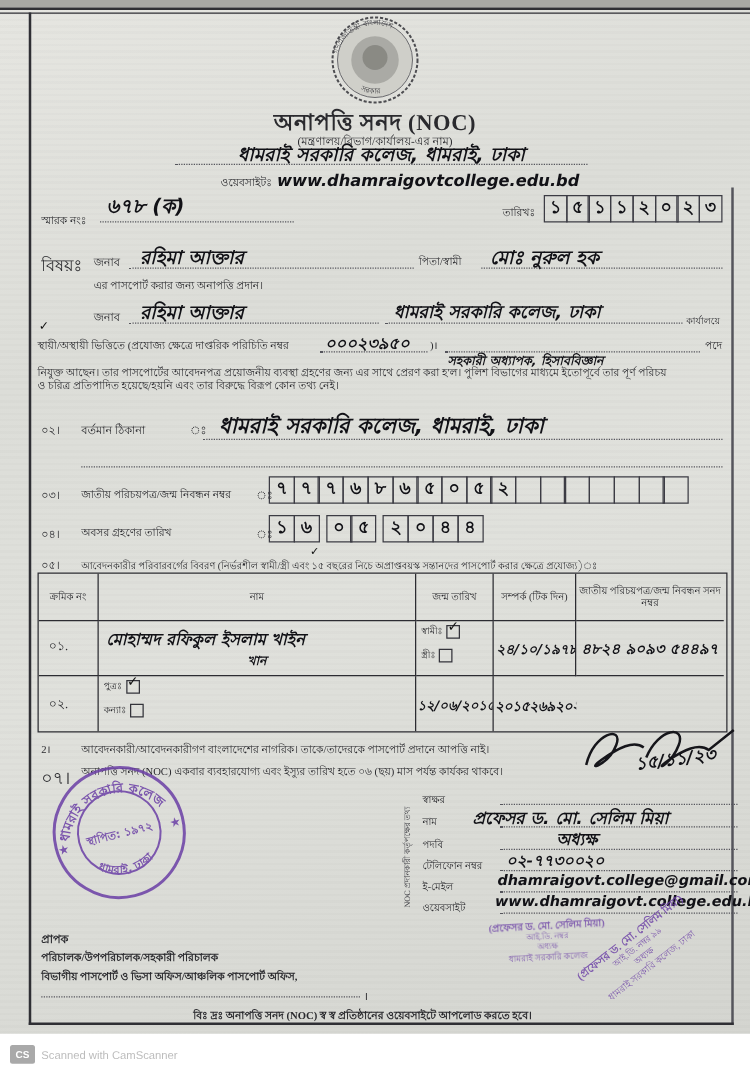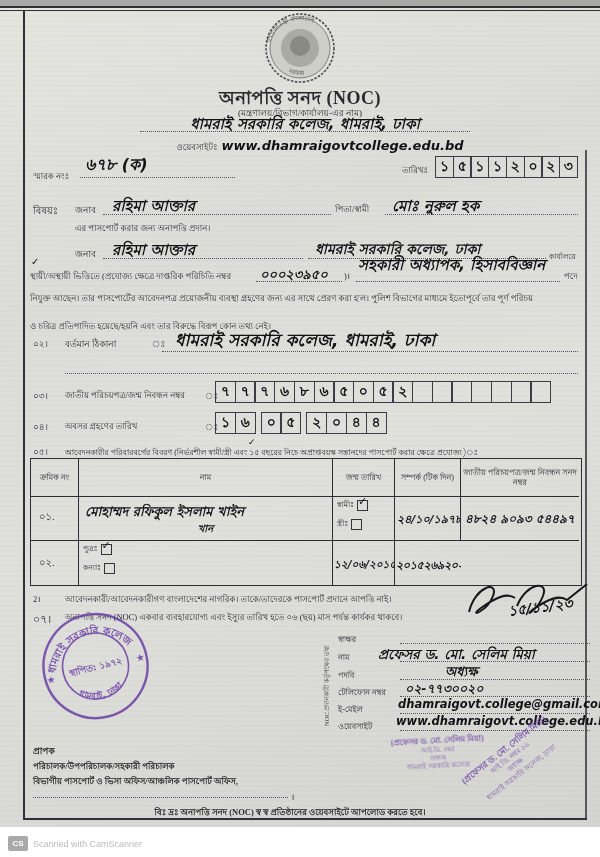--- a/index.html
+++ b/index.html
@@ -78,21 +78,21 @@
   </div>
 
   <div class="abs p" style="left:33px;top:170px;font-size:8.5px;">স্মারক নংঃ</div>
   <div class="abs hw" style="left:85px;top:152px;font-size:16px;">৬৭৮ (ক)</div>
   <div class="abs dot" style="left:80px;top:177px;width:155px;"></div>
   <div class="abs p" style="left:402px;top:164px;font-size:8.5px;">তারিখঃ</div>
   <div class="abs" style="left:435px;top:156px;">
     <span class="box"><span class="hw">১</span></span><span class="box"><span class="hw">৫</span></span><span class="box"><span class="hw">১</span></span><span class="box"><span class="hw">১</span></span><span class="box"><span class="hw">২</span></span><span class="box"><span class="hw">০</span></span><span class="box"><span class="hw">২</span></span><span class="box"><span class="hw">৩</span></span>
   </div>
 
-  <div class="abs p" style="left:33px;top:203px;font-size:10px;">বিষয়ঃ</div>
+  <div class="abs p" style="left:33px;top:203px;font-size:13px;">বিষয়ঃ</div>
   <div class="abs p" style="left:75px;top:203px;font-size:9px;">জনাব</div>
   <div class="abs dot" style="left:103px;top:214px;width:228px;"></div>
   <div class="abs hw" style="left:112px;top:194px;font-size:15px;">রহিমা আক্তার</div>
   <div class="abs p" style="left:335px;top:203px;font-size:8.5px;">পিতা/স্বামী</div>
   <div class="abs dot" style="left:385px;top:214px;width:193px;"></div>
   <div class="abs hw" style="left:392px;top:194px;font-size:15px;">মোঃ নুরুল হক</div>
   <div class="abs p" style="left:75px;top:222px;font-size:8.5px;">এর পাসপোর্ট করার জন্য অনাপত্তি প্রদান।</div>
 
   <div class="abs p" style="left:75px;top:247px;font-size:9px;">জনাব</div>
   <div class="abs dot" style="left:103px;top:258px;width:200px;"></div>
@@ -100,25 +100,25 @@
   <div class="abs dot" style="left:308px;top:258px;width:238px;"></div>
   <div class="abs hw" style="left:315px;top:238px;font-size:14px;">ধামরাই সরকারি কলেজ, ঢাকা</div>
   <div class="abs p" style="left:549px;top:251px;font-size:7.5px;">কার্যালয়ে</div>
 
   <span class="tick abs" style="left:31px;top:256px;font-size:10px;">✓</span>
   <div class="abs p" style="left:30px;top:270px;font-size:8.5px;">স্থায়ী/অস্থায়ী ভিত্তিতে (প্রযোজ্য ক্ষেত্রে দাপ্তরিক পরিচিতি নম্বর</div>
   <div class="abs dot" style="left:256px;top:281px;width:86px;"></div>
   <div class="abs hw" style="left:260px;top:265px;font-size:13px;">০০০২৩৯৫০</div>
   <div class="abs p" style="left:344px;top:270px;font-size:8.5px;">)।</div>
   <div class="abs dot" style="left:356px;top:281px;width:204px;"></div>
-  <div class="abs hw" style="left:358px;top:253px;font-size:15px;">সহকারী অধ্যাপক, হিসাববিজ্ঞান</div>
+  <div class="abs hw" style="left:358px;top:281px;font-size:10px;">সহকারী অধ্যাপক, হিসাববিজ্ঞান</div>
   <div class="abs p" style="left:564px;top:270px;font-size:8.5px;">পদে</div>
 
   <div class="abs p" style="left:30px;top:292px;width:550px;font-size:8.5px;">নিযুক্ত আছেন। তার পাসপোর্টের আবেদনপত্র প্রয়োজনীয় ব্যবস্থা গ্রহণের জন্য এর সাথে প্রেরণ করা হ'ল। পুলিশ বিভাগের মাধ্যমে ইতোপূর্বে তার পূর্ণ পরিচয়</div>
-  <div class="abs p" style="left:30px;top:320px;width:550px;font-size:8.5px;">ও চরিত্র প্রতিপাদিত হয়েছে/হয়নি এবং তার বিরুদ্ধে বিরূপ কোন তথ্য নেই।</div>
+  <div class="abs p" style="left:30px;top:302px;width:550px;font-size:8.5px;">ও চরিত্র প্রতিপাদিত হয়েছে/হয়নি এবং তার বিরুদ্ধে বিরূপ কোন তথ্য নেই।</div>
 
   <div class="abs p" style="left:33px;top:337px;font-size:9px;">০২।</div>
   <div class="abs p" style="left:65px;top:337px;font-size:9px;">বর্তমান ঠিকানা</div>
   <div class="abs p" style="left:152px;top:337px;font-size:9px;">ঃ</div>
   <div class="abs dot" style="left:162px;top:351px;width:416px;"></div>
   <div class="abs hw" style="left:175px;top:327px;font-size:17px;">ধামরাই সরকারি কলেজ, ধামরাই, ঢাকা</div>
   <div class="abs dot" style="left:65px;top:373px;width:513px;"></div>
 
   <div class="abs p" style="left:33px;top:389px;font-size:9px;">০৩।</div>
   <div class="abs p" style="left:65px;top:389px;font-size:8.5px;">জাতীয় পরিচয়পত্র/জন্ম নিবন্ধন নম্বর</div>
@@ -185,21 +185,21 @@
     <div class="cell lastrow">
       <div class="hw" style="font-size:10.5px;padding:16px 0 0 1px;white-space:nowrap;">১২/০৬/২০১৫</div>
     </div>
     <div class="cell lastrow lastcol">
       <div class="hw" style="font-size:11px;padding:16px 0 0 1px;white-space:nowrap;letter-spacing:-.3px;">২০১৫২৬৯২০২৭১৬৩৯০২</div>
     </div>
   </div>
 
   <div class="abs p" style="left:33px;top:593px;font-size:8.5px;">2।</div>
   <div class="abs p" style="left:65px;top:593px;width:500px;font-size:8.5px;">আবেদনকারী/আবেদনকারীগণ বাংলাদেশের নাগরিক। তাকে/তাদেরকে পাসপোর্ট প্রদানে আপত্তি নাই।</div>
-  <div class="abs p" style="left:33px;top:611px;font-size:11px;">০৭।</div>
+  <div class="abs p" style="left:33px;top:611px;font-size:14px;">০৭।</div>
   <div class="abs p" style="left:65px;top:611px;width:470px;font-size:8.5px;">অনাপত্তি সনদ (NOC) একবার ব্যবহারযোগ্য এবং ইস্যুর তারিখ হতে ০৬ (ছয়) মাস পর্যন্ত কার্যকর থাকবে।</div>
 
   <svg class="abs" style="left:455px;top:572px;" width="140" height="56" viewBox="0 0 140 56">
     <path d="M14,40 C20,14 44,8 38,24 C32,40 12,46 26,36 C40,26 52,20 60,26" fill="none" stroke="#16161b" stroke-width="2"></path>
     <path d="M62,34 C72,10 94,8 88,24 C82,40 66,46 80,36 C92,28 104,22 112,28 L132,12" fill="none" stroke="#16161b" stroke-width="2"></path>
   </svg>
   <div class="abs hw" style="left:508px;top:596px;font-size:14px;transform:rotate(-7deg);">১৫/১১/২৩</div>
 
   <div class="abs" style="left:40px;top:610px;transform:rotate(-14deg);">
     <svg width="112" height="112" viewBox="0 0 112 112" style="opacity:.85;">

